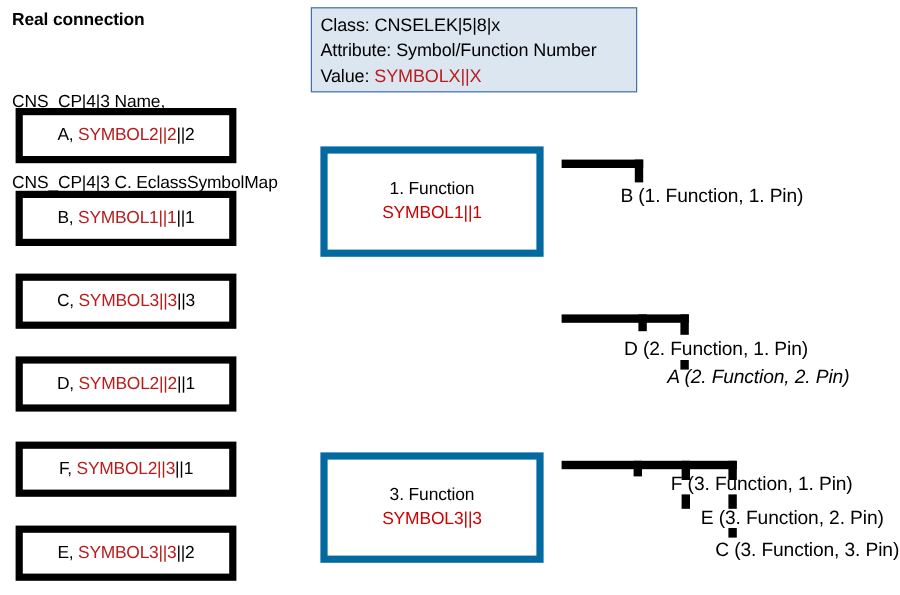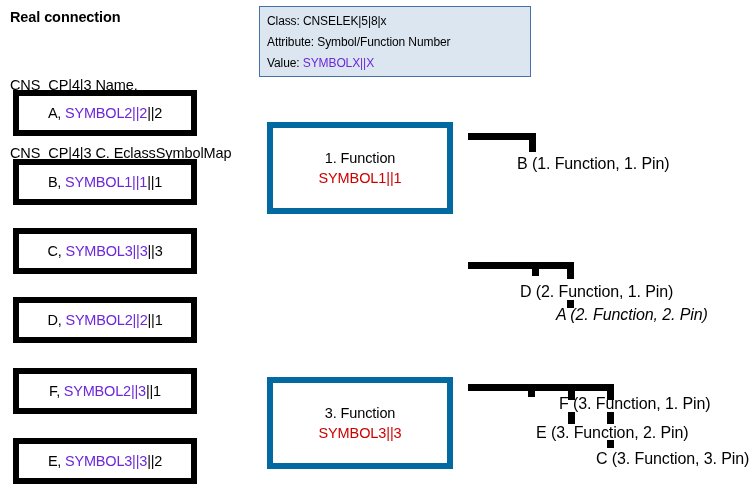--- a/index.html
+++ b/index.html
@@ -48,26 +48,26 @@
     left: 259px;
     top: 6px;
     width: 272px;
     height: 71px;
     background: #dce6f1;
     border: 1px solid #4472a8;
     box-sizing: border-box;
     padding: 4px 7px 0 7px;
   }
   .info-line {
-    font-size: 12px;
+    font-size: 15px;
     line-height: 21px;
     white-space: nowrap;
     letter-spacing: -0.1px;
   }
-  .red { color: #6d28d9; margin-top: 20px; }
+  .red { color: #b91c1c; margin-top: 20px; }
 
   
   .conn-box {
     position: absolute;
     left: 13px;
     width: 184px;
     height: 46px;
     border: 6px solid #000000;
     background: #ffffff;
     box-sizing: border-box;
@@ -187,17 +187,17 @@
   <div class="stub" style="left:567px; top:300px; height:8px;"></div>
   <div class="pin-label" style="left:556px; top:306px;font-style:italic;">A (2. Function, 2. Pin)</div>
 
   <div class="bar" style="left:468px; top:384px; width:146px;"></div>
   <div class="stub" style="left:528px; top:384px; height:13px;"></div>
   <div class="stub" style="left:568px; top:384px; height:16px;"></div>
   <div class="stub" style="left:607px; top:384px; height:16px;"></div>
   <div class="pin-label" style="left:517px; top:395px;margin-left:42px;">F  (3. Function, 1. Pin)</div>
   <div class="stub" style="left:568px; top:412px; height:12px;"></div>
   <div class="stub" style="left:607px; top:412px; height:12px;"></div>
-  <div class="pin-label" style="left:536px; top:424px;text-align:right;">E (3. Function, 2. Pin)</div>
+  <div class="pin-label" style="left:584px; top:424px;text-align:right;">E (3. Function, 2. Pin)</div>
   <div class="stub" style="left:607px; top:440px; height:8px;"></div>
   <div class="pin-label" style="left:596px; top:450px;">C (3. Function, 3. Pin)</div>
 
 </div>
 
 </body></html>

